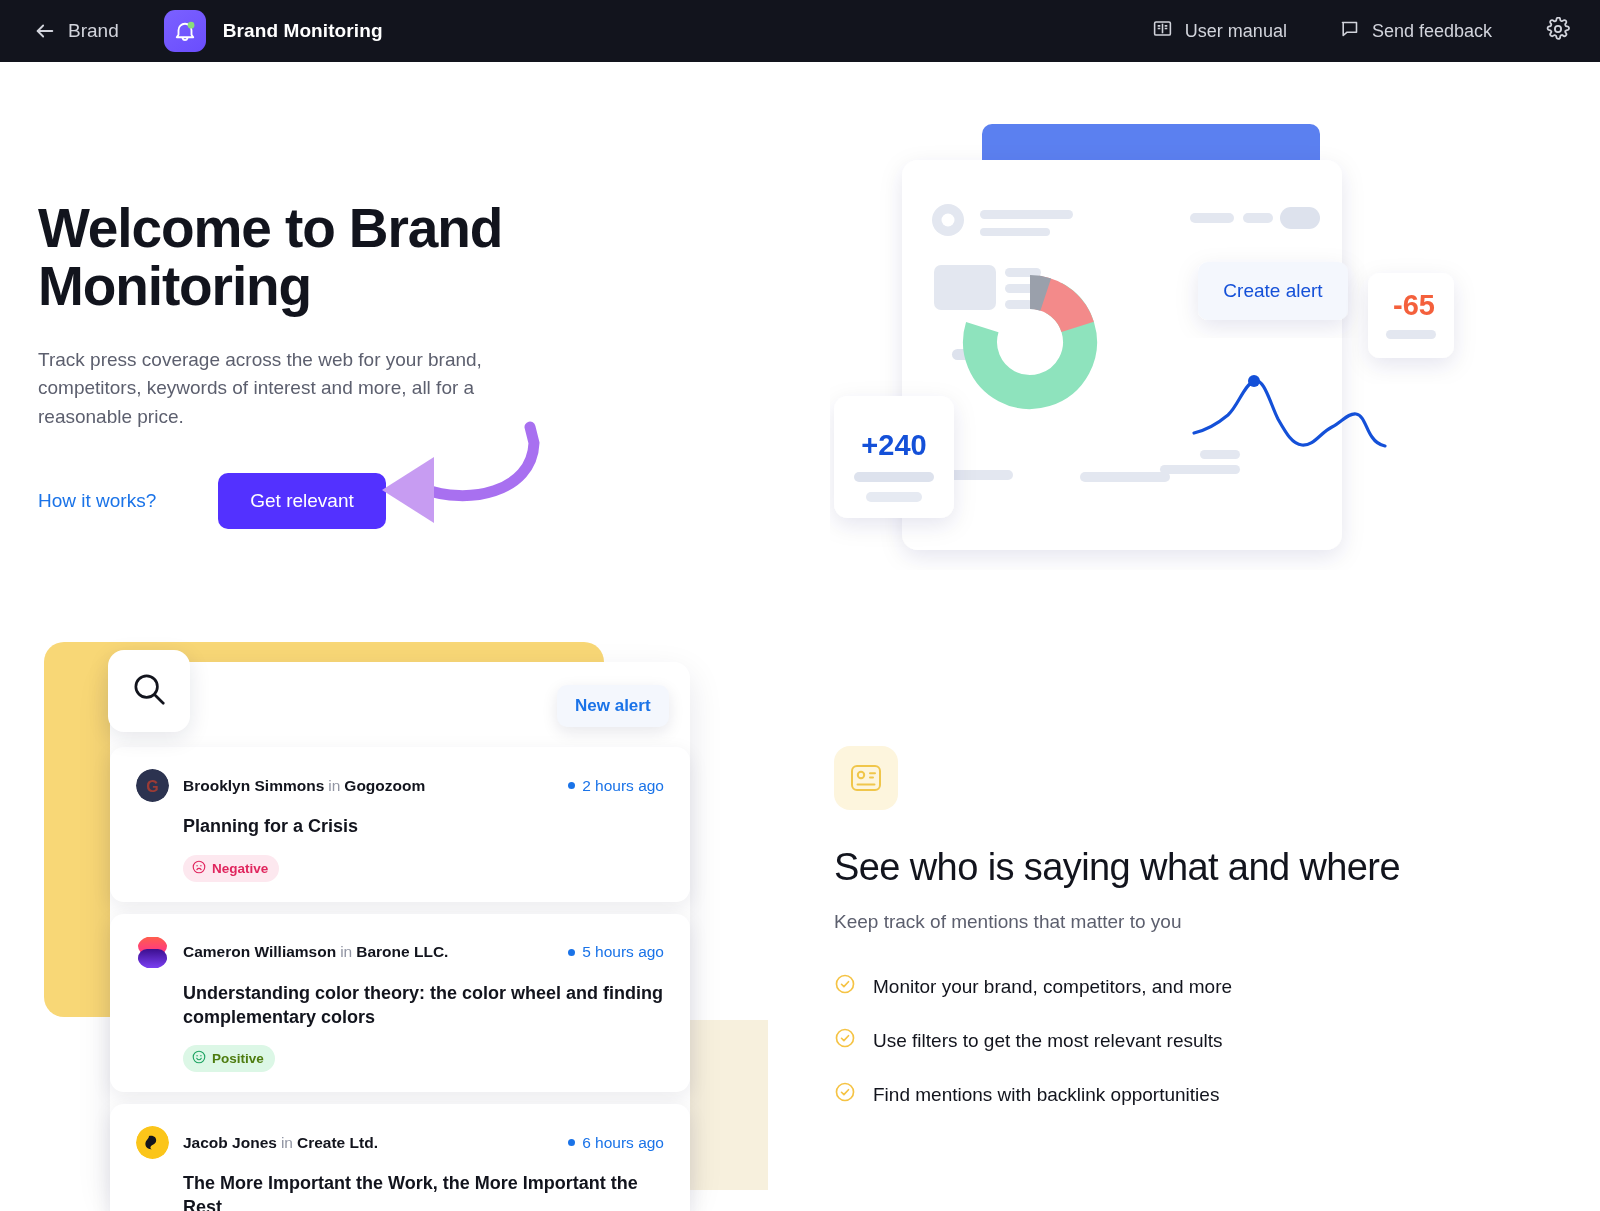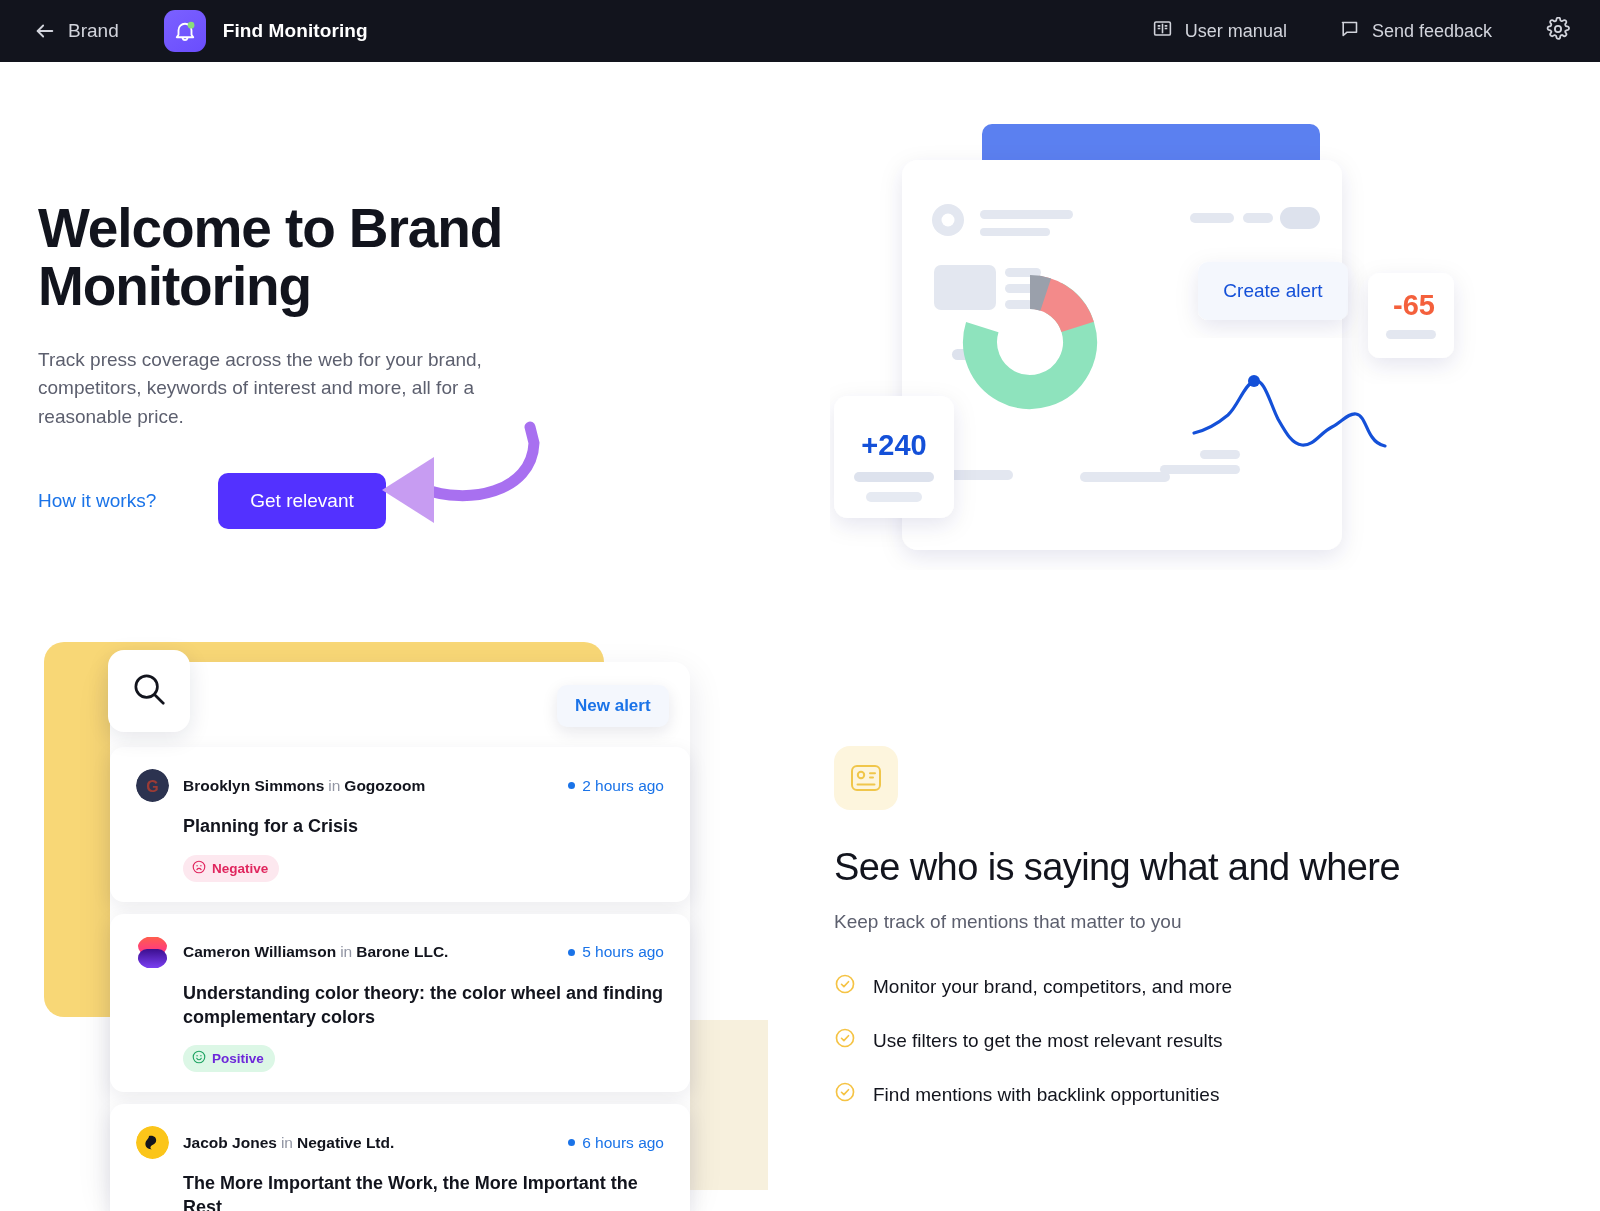--- a/index.html
+++ b/index.html
@@ -128,21 +128,21 @@
   .m-dot { width: 7px; height: 7px; border-radius: 50%; background: #1a73e8; display:block; }
   .m-title {
     margin: 13px 0 0 47px; font-size: 18px; font-weight: 700;
     color: #12141d; line-height: 1.32;
   }
   .badge {
     margin: 16px 0 0 47px; display: inline-flex; align-items: center; gap: 6px;
     font-size: 13.5px; font-weight: 700; padding: 5px 11px 5px 9px; border-radius: 20px;
   }
   .badge.negative { background: #fde8ef; color: #e0265e; }
-  .badge.positive { background: #dcf7e6; color: #6d28d9; justify-content: flex-end; }
+  .badge.positive { background: #dcf7e6; color: #4d7c0f; justify-content: flex-end; }
 
   
   .feature { position: absolute; left: 834px; top: 746px; width: 700px; }
   .feature-icon {
     width: 64px; height: 64px; border-radius: 16px; background: #fdf5dd;
     display: flex; align-items: center; justify-content: center;
   }
   h2.feature-title {
     margin-top: 36px; font-size: 38px; font-weight: 400;
     letter-spacing: -.6px; color: #12141d; white-space: nowrap;
@@ -168,21 +168,21 @@
       </span>
       <span>Brand</span>
     </div>
     <div class="app-badge">
       <svg width="26" height="26" viewBox="0 0 24 24" fill="none">
         <path d="M18 15.5v-4.2a6 6 0 10-12 0v4.2l-1.6 2.3h15.2L18 15.5z" stroke="#ffffff" stroke-width="1.7" stroke-linejoin="round"></path>
         <path d="M9.8 18.8a2.3 2.3 0 004.4 0" stroke="#ffffff" stroke-width="1.7" stroke-linecap="round"></path>
         <circle cx="17.6" cy="6.6" r="3.1" fill="#8ade7a"></circle>
       </svg>
     </div>
-    <div class="app-title">Find Monitoring</div>
+    <div class="app-title">Brand Monitoring</div>
   </div>
 
   <div class="tb-right">
     <div class="tb-item">
       <span>
         <svg width="21" height="21" viewBox="0 0 24 24" fill="none" stroke="#d2d4dc" stroke-width="1.8" stroke-linejoin="round">
             <rect x="3" y="4.5" width="18" height="15" rx="1.6"></rect>
             <path d="M12 6.5v11"></path>
             <path d="M6.5 9h3M6.5 12h3M14.5 9h3M14.5 12h3"></path>
           </svg>
@@ -377,21 +377,21 @@
     <div class="mention-card">
       <div class="m-head">
         <span class="avatar">
           <svg width="33" height="33" viewBox="0 0 33 33">
               <circle cx="16.5" cy="16.5" r="16.5" fill="#fbc51a"></circle>
               <path d="M13 10c4.5-1 8 1.5 7 5.5-.8 3.2-4.5 3-5.5 5.5-.4 1 .3 2 1.5 2.3-5 .6-8-4-6-8 1-2 3-2.8 3-5.3z" fill="#12141d"></path>
             </svg>
         </span>
         <span class="m-author">Jacob Jones</span>
         <span class="m-in">in</span>
-        <span class="m-source">Negative Ltd.</span>
+        <span class="m-source">Create Ltd.</span>
         <span class="m-time">
           <i class="m-dot"></i>
           <span>6 hours ago</span>
         </span>
       </div>
       <div class="m-title">The More Important the Work, the More Important the Rest</div>
 
     </div>
 
   </div>

